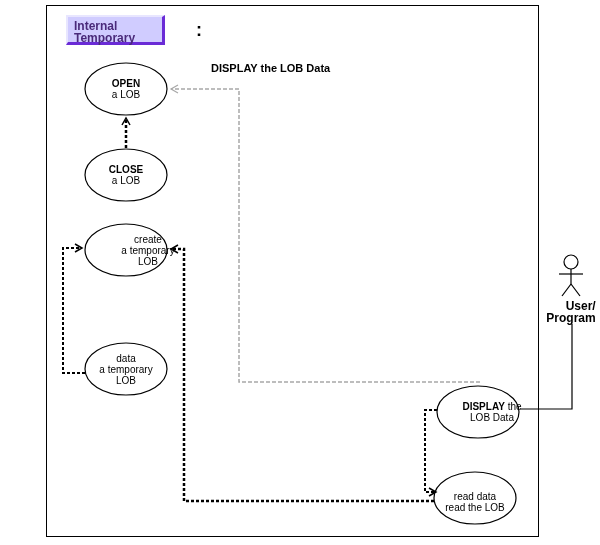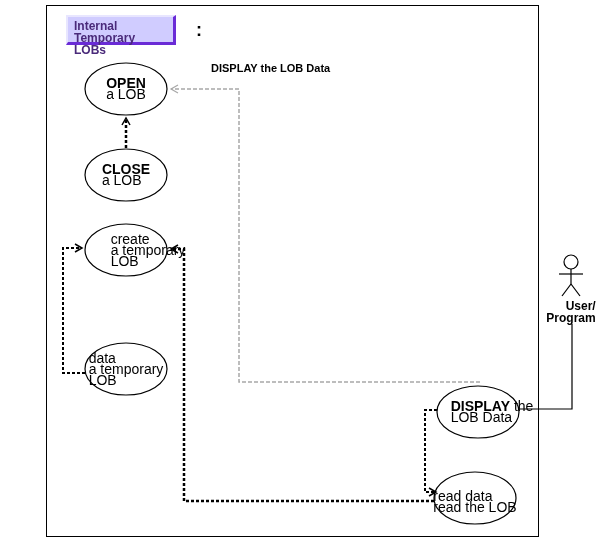--- a/index.html
+++ b/index.html
@@ -1,44 +1,43 @@
 <!DOCTYPE html>
 <html><head>
 <meta charset="utf-8">
 <style>
   html, body { margin: 0; padding: 0; background: #ffffff; }
   body { width: 600px; height: 545px; position: relative; overflow: hidden;
          font-family: "Liberation Sans", sans-serif; }
   #diagram { position: absolute; left: 0; top: 0; }
   .frame { position: absolute; left: 46px; top: 5px; width: 493px; height: 532px;
            border: 1px solid #000; box-sizing: border-box; }
-  .badge { position: absolute; left: 66px; top: 15px; width: 110px; height: 30px;
+  .badge { position: absolute; left: 66px; top: 15px; width: 99px; height: 30px;
            background: #d0ccff; box-sizing: border-box;
            border-top: 2px solid #e8e6ff; border-left: 2px solid #e8e6ff;
            border-right: 3px solid #6a2bd6; border-bottom: 3px solid #6a2bd6;
            color: #4a2a7a; font-weight: bold; font-size: 12px; line-height: 12px;
            padding: 3px 0 8px 6px; }
   .badge span { display: block; }
   .colon { position: absolute; left: 196px; top: 21px; font-size: 18px; font-weight: bold;
            line-height: 18px; color: #000; }
   .page-title { position: absolute; left: 211px; top: 26px; font-size: 11px; font-weight: bold; color: #000; margin-top: 36px; }
-  .uc-label { position: absolute; text-align: left; font-size: 14px; line-height: 11px; color: #000;
+  .uc-label { position: absolute; text-align: center; font-size: 10px; line-height: 11px; color: #000;
               transform: translate(-50%, -50%); white-space: nowrap; }
   .uc-label b { font-weight: bold; }
   .actor-label { position: absolute; left: 571px; top: 300px; transform: translateX(-50%);
                  text-align: right; font-size: 12px; font-weight: bold; line-height: 12px; }
 </style>
 </head>
 <body>
 
 <div class="frame"></div>
 
 <div class="badge">
   <span>Internal Temporary</span>
-  <span>LOBs</span>
 </div>
 <div class="colon">:</div>
 <div class="page-title">DISPLAY the LOB Data</div>
 
 <svg id="diagram" width="600" height="545">
   <defs>
     <marker id="arrow-black" markerWidth="10" markerHeight="10" refX="8" refY="5" orient="auto" markerUnits="userSpaceOnUse">
       <path d="M1,1 L8,5 L1,9" fill="none" stroke="#000" stroke-width="1.5"></path>
     </marker>
     <marker id="arrow-gray" markerWidth="10" markerHeight="10" refX="8" refY="5" orient="auto" markerUnits="userSpaceOnUse">

